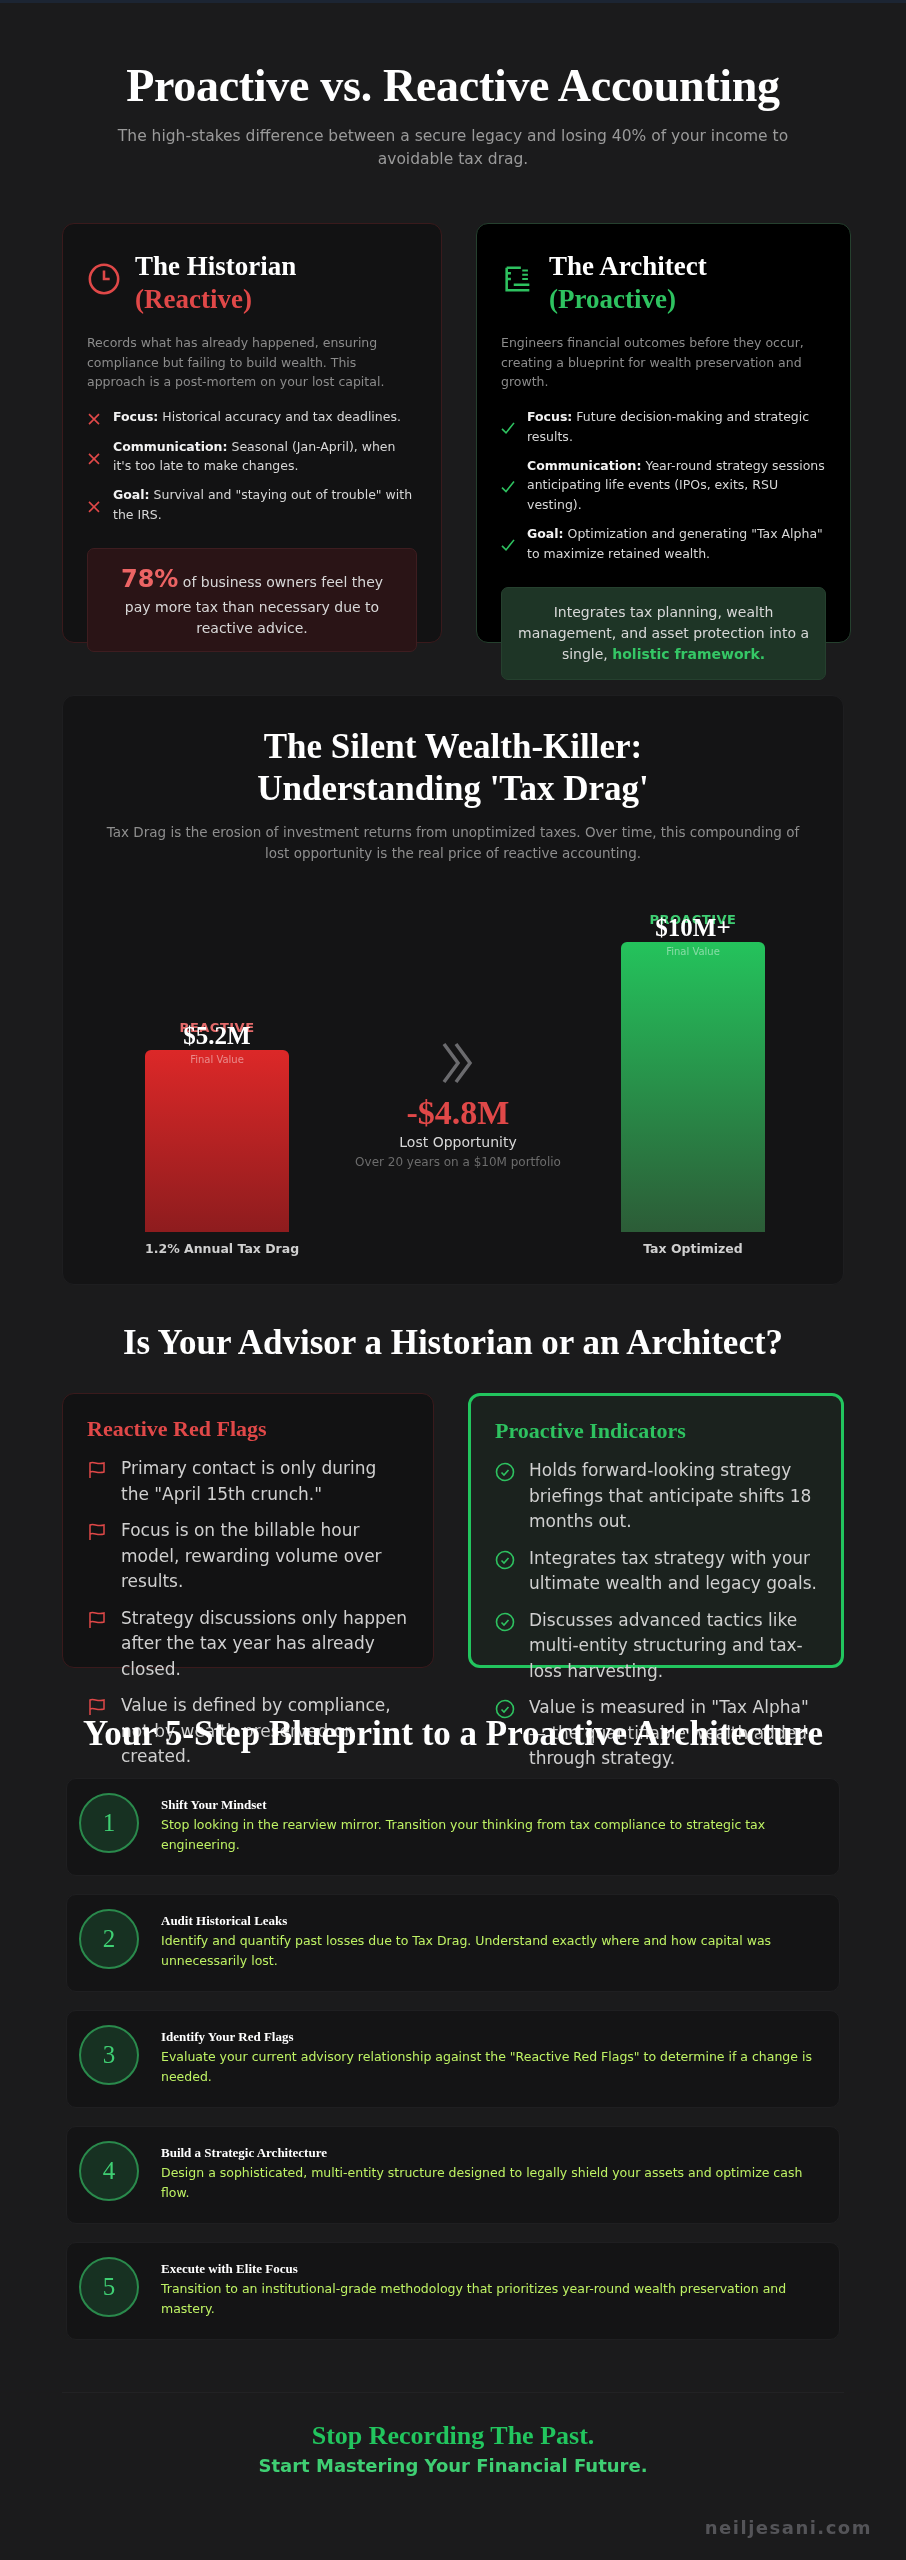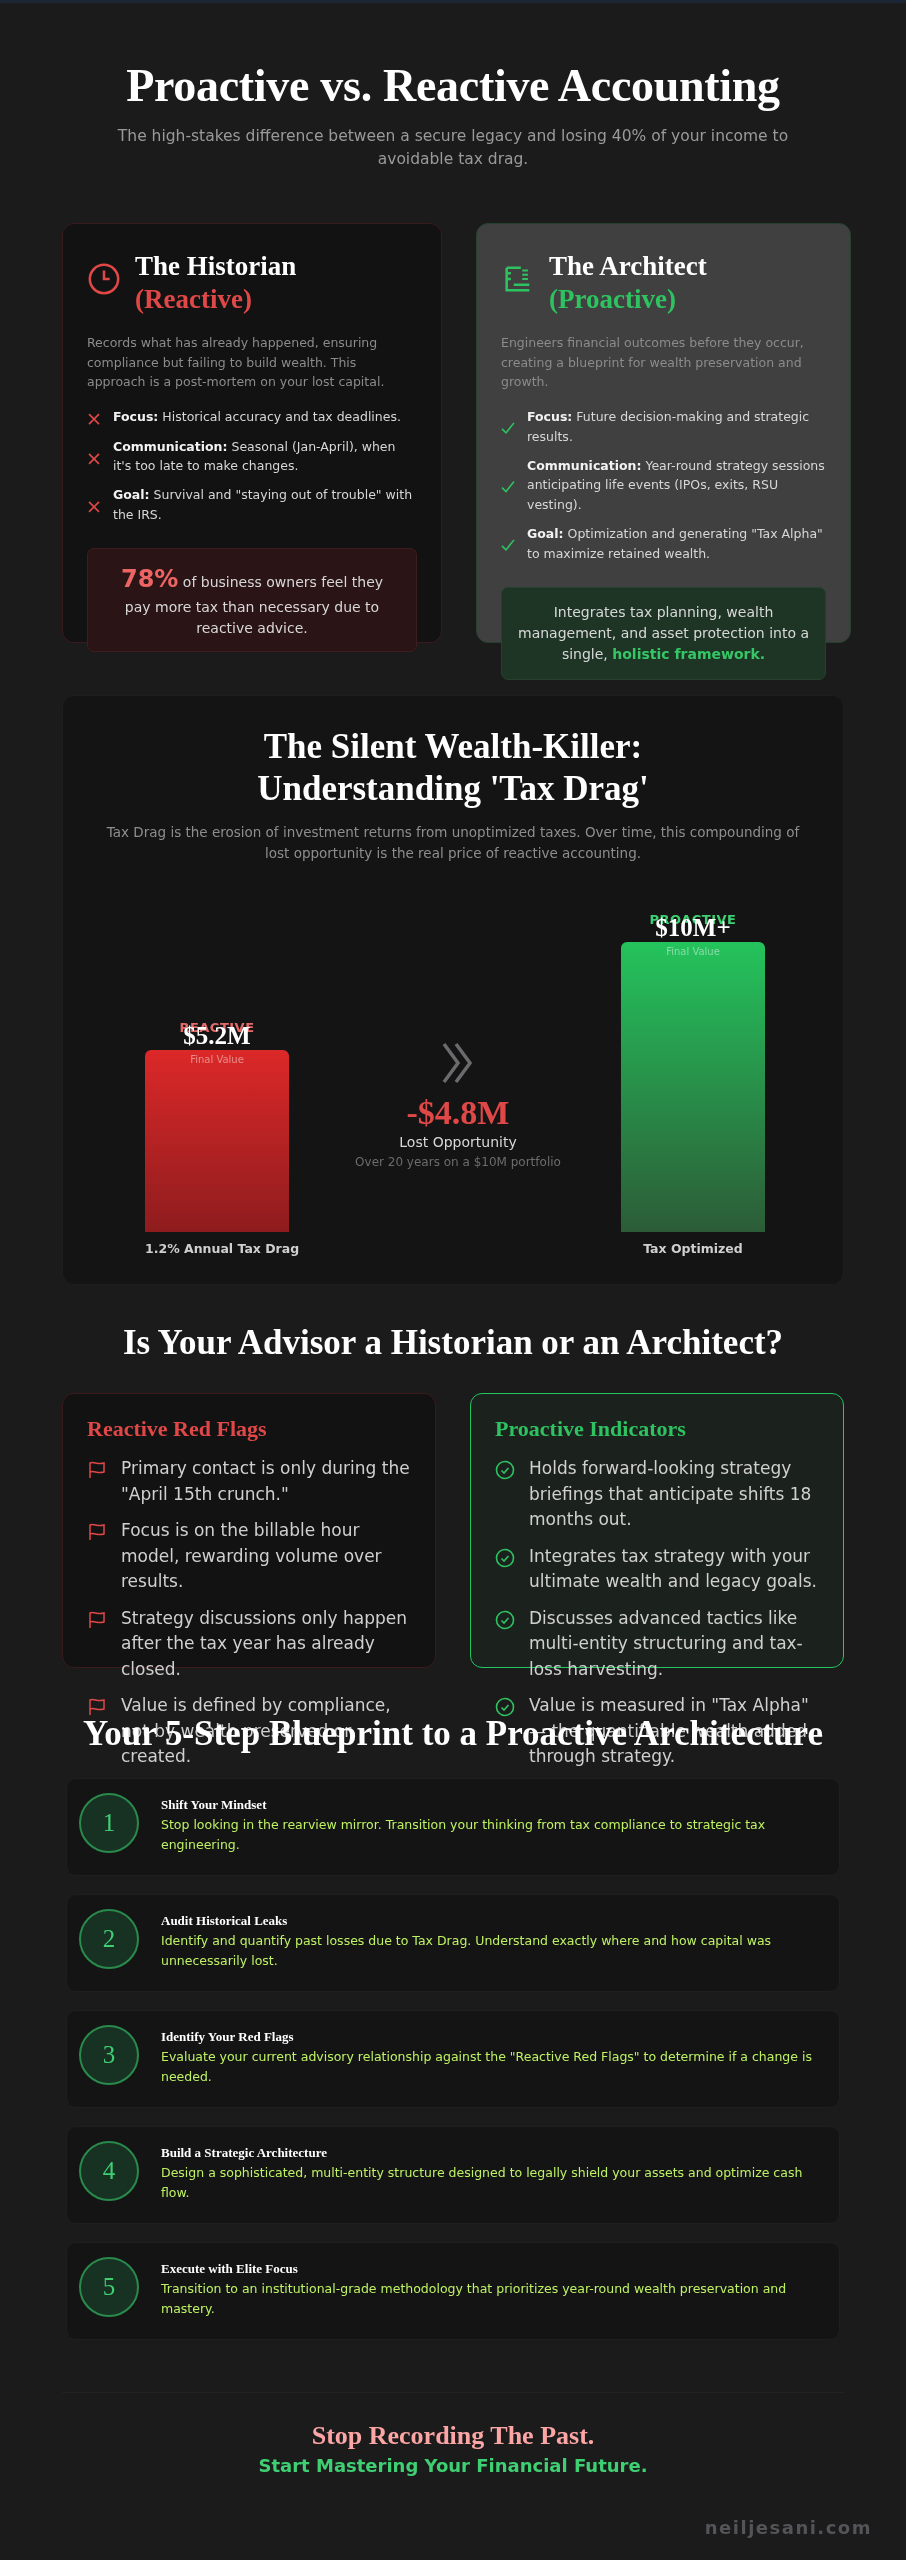--- a/index.html
+++ b/index.html
@@ -15,21 +15,21 @@
 
   
   .hero { text-align: center; padding: 57px 60px 0; }
   .hero h1 { font-size: 46px; font-weight: 700; color: #fff; line-height: 1.15; letter-spacing: -0.3px; }
   .hero p { margin: 12px auto 0; width: 700px; font-size: 15.5px; color: #9a9a9a; line-height: 1.5; }
 
   
   .compare { display: flex; gap: 34px; padding: 0 62px; margin-top: 52px; justify-content: space-between; }
   .card { flex: 1; border-radius: 12px; padding: 26px 24px 30px; height: 420px; position: relative; }
   .card.red { background: #121213; border: 1px solid #3a1a1c; }
-  .card.green { background: #404040; border: 1px solid #25402e; }
+  .card.green { background: #000000; border: 1px solid #25402e; }
   .card-head { display: flex; gap: 14px; align-items: flex-start; }
   .card-head .icon { width: 34px; height: 34px; margin-top: 12px; flex-shrink: 0; }
   .card-title { font-size: 27px; font-weight: 700; line-height: 1.2; color: #fff; }
   .card-title .sub.red { color: #e04848; }
   .card-title .sub.green { color: #2ec260; }
   .card-desc { margin-top: 18px; font-size: 12.5px; line-height: 1.55; color: #8b8b8b; }
   .points { list-style: none; margin-top: 16px; }
   .points li { display: flex; gap: 12px; font-size: 12.5px; line-height: 1.55; color: #d7d7d7; margin-bottom: 10px; }
   .points li .mark { width: 14px; flex-shrink: 0; margin-top: 3px; }
   .points li b { color: #f2f2f2; }
@@ -63,40 +63,40 @@
   .mid .chev { width: 40px; height: 46px; display: block; margin: 0 auto; }
   .mid .loss { font-size: 34px; font-weight: 700; color: #e04848; margin-top: 8px; }
   .mid .lo { font-size: 14px; color: #d8d8d8; margin-top: 2px; }
   .mid .ov { font-size: 12px; color: #6c6c6c; margin-top: 5px; }
 
   
   .advisor h2 { text-align: center; font-size: 35px; color: #fff; margin-top: 38px; }
   .flags { display: flex; gap: 34px; padding: 0 62px; margin-top: 30px; }
   .fcard { flex: 1; border-radius: 12px; padding: 22px 24px 14px; height: 275px; }
   .fcard.red { background: #121213; border: 1px solid #3a1a1c; }
-  .fcard.green { background: #1b221e; border: 1px solid #22c55e; }
+  .fcard.green { background: #1b221e; border: 3px solid #22c55e; }
   .fcard h3 { font-size: 22px; font-weight: 700; margin-bottom: 14px; }
   .fcard.red h3 { color: #e04848; }
   .fcard.green h3 { color: #2ec260; }
   .fcard ul { list-style: none; }
   .fcard li { display: flex; gap: 14px; font-size: 17px; line-height: 1.5; color: #d0d0d0; margin-bottom: 11px; }
   .fcard li .ic { width: 20px; height: 20px; flex-shrink: 0; margin-top: 4px; }
 
   
   .steps h2 { text-align: center; font-size: 35px; color: #fff; margin-top: 46px; }
   .step-list { padding: 0 66px; margin-top: 24px; }
   .step { display: flex; gap: 22px; align-items: flex-start; background: #141415; border: 1px solid #1f1f21; border-radius: 10px; padding: 16px 12px; height: 98px; margin-bottom: 18px; }
   .step .num { width: 60px; height: 60px; border-radius: 50%; border: 2px solid #2a8a4c; background: #173122; color: #3fcf73; font-size: 25px; display: flex; align-items: center; justify-content: center; flex-shrink: 0; margin-top: -2px; }
   .step h4 { font-size: 13px; font-weight: 700; color: #fff; margin-top: 2px; }
   .step p { font-size: 12.5px; color: #bef264; line-height: 1.55; margin-top: 2px; }
 
   
   .footer-line { margin: 52px 62px 0; height: 1px; background: #222224; }
   .footer { text-align: center; margin-top: 28px; }
-  .footer .a { font-size: 26px; font-weight: 700; color: #fca5a5; }
+  .footer .a { font-size: 26px; font-weight: 700; color: #22c55e; }
   .footer .b { font-size: 18px; font-weight: 700; color: #3fcf73; margin-top: 4px; }
   .brand { position: absolute; right: 34px; bottom: 22px; font-size: 18px; font-weight: 700; color: #545458; letter-spacing: 1.5px; }
 </style>
 </head>
 <body>
 
 <header class="hero">
   <h1 class="serif">Proactive vs. Reactive Accounting</h1>
   <p>The high-stakes difference between a secure legacy and losing 40% of your income to avoidable tax drag.</p>
 </header>

